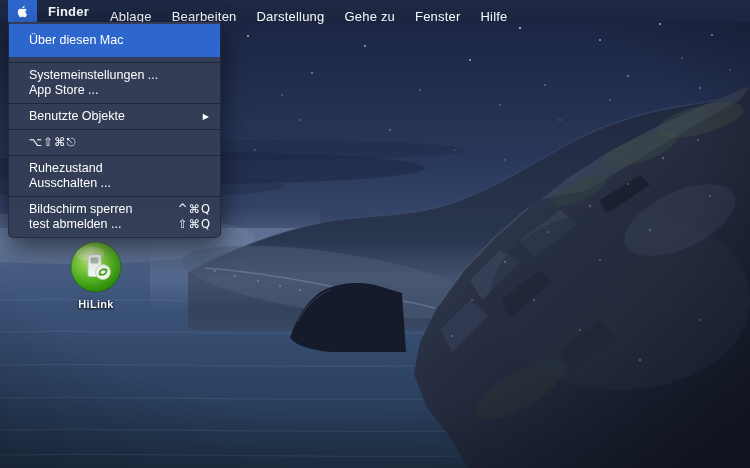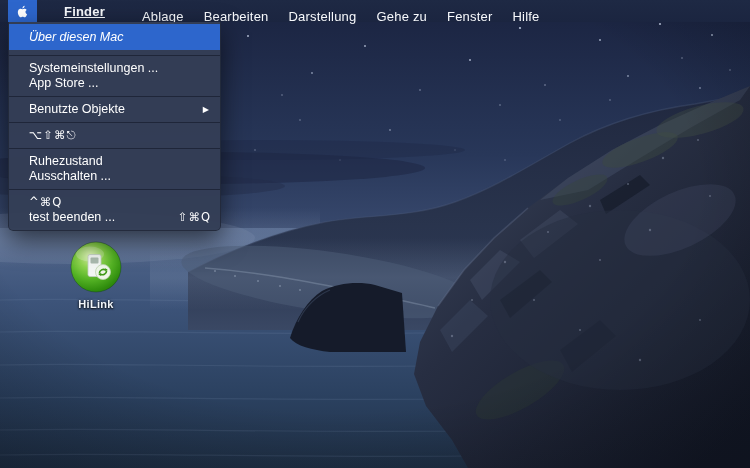--- a/index.html
+++ b/index.html
@@ -17,37 +17,37 @@
   }
   .mb-apple {
     width: 29px; margin-left: 8px; display: flex; align-items: center; justify-content: center;
     background: var(--highlight, #2d66cc);
   }
   .mb-apple svg { display: block; }
   .mb-item {
     display: flex; align-items: center; padding: 16px 10px;
     color: #f7f9fc; font-size: 13px; letter-spacing: .2px; cursor: default;
   }
-  .mb-item.active-app { font-weight: 700; padding: 0 27px; text-decoration: underline; }
+  .mb-item.active-app { font-weight: 700; padding: 0 11px; }
 
   
   #apple-menu {
     position: absolute; left: 8px; top: 22px; width: 213px; z-index: 40;
     background: var(--panel, rgba(52,62,86,0.97));
     border: 1px solid rgba(10,14,24,.4); border-top: none;
     border-radius: 0 0 5px 5px;
     box-shadow: 0 10px 26px rgba(0,0,0,.55);
     padding: 2px 0 5px 0;
   }
   .menu-item {
     height: 15px; line-height: 15px; font-size: 12.5px; color: #ffffff;
     display: flex; align-items: center; justify-content: space-between;
     padding: 0 9px 0 20px; white-space: nowrap; cursor: default;
   }
-  .menu-item.first { height: 26px; line-height: 17px; font-style: italic; }
+  .menu-item.first { height: 33px; line-height: 17px; }
   .menu-item.highlighted { background: var(--highlight, #2d66cc); }
   .mi-shortcut {
     font-family: "DejaVu Sans", "Liberation Sans", sans-serif;
     font-size: 11.5px; letter-spacing: 1px; color: #fdfdfe;
   }
   .mi-arrow { font-size: 8px; color: #ffffff; padding-right: 2px; }
   .menu-separator { height: 1px; margin: 5px 0; background: rgba(14,20,34,.55); }
 
   
   #desktop-icons { position: absolute; inset: 0; z-index: 10; }
@@ -289,21 +289,22 @@
       <div class="menu-item">
     <span class="mi-label">Ruhezustand</span>
 
   </div>
       <div class="menu-item">
     <span class="mi-label">Ausschalten ...</span>
 
   </div>
       <div class="menu-separator"></div>
       <div class="menu-item">
+    <span class="mi-label">Bildschirm sperren</span>
     <span class="mi-right mi-shortcut">^⌘Q</span>
   </div>
       <div class="menu-item">
-    <span class="mi-label">test beenden ...</span>
+    <span class="mi-label">test abmelden ...</span>
     <span class="mi-right mi-shortcut">⇧⌘Q</span>
   </div>
     </div>
 
 </div>
 
 </body></html>

